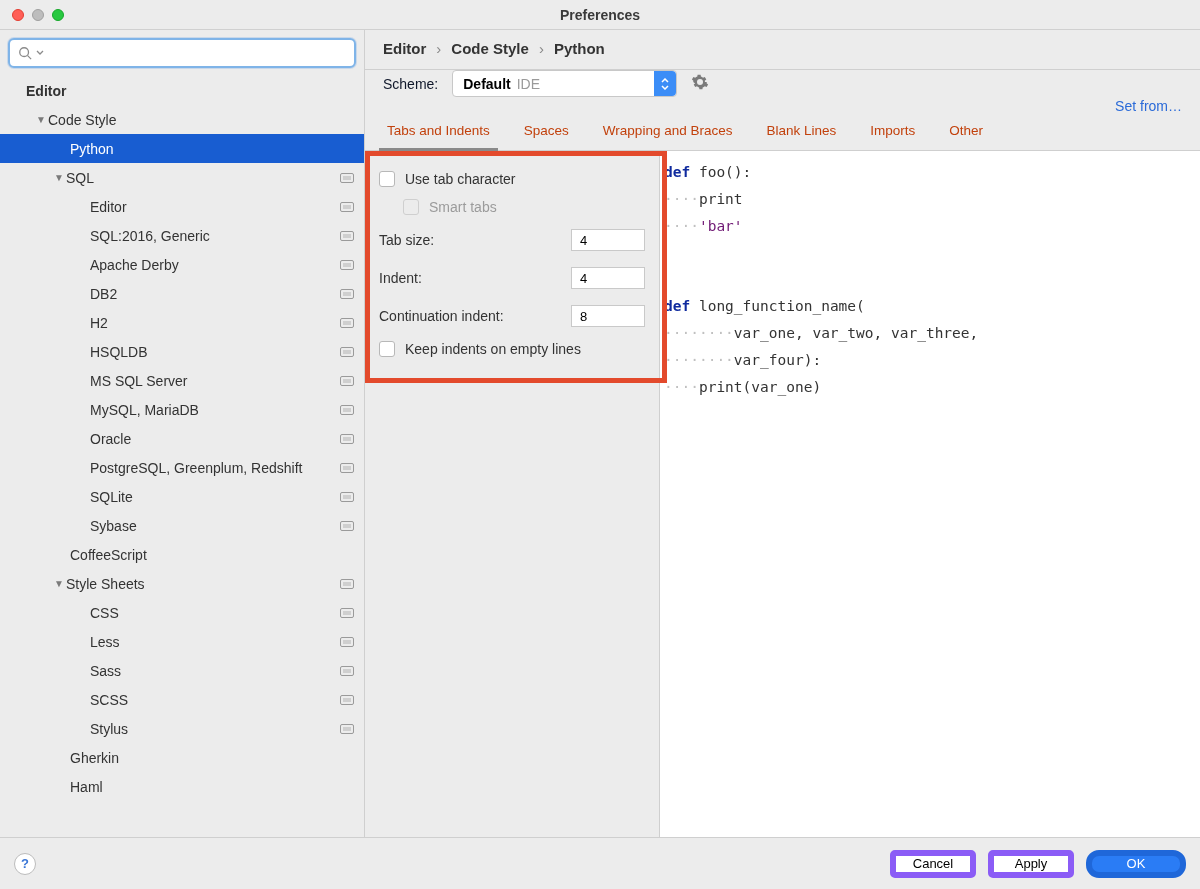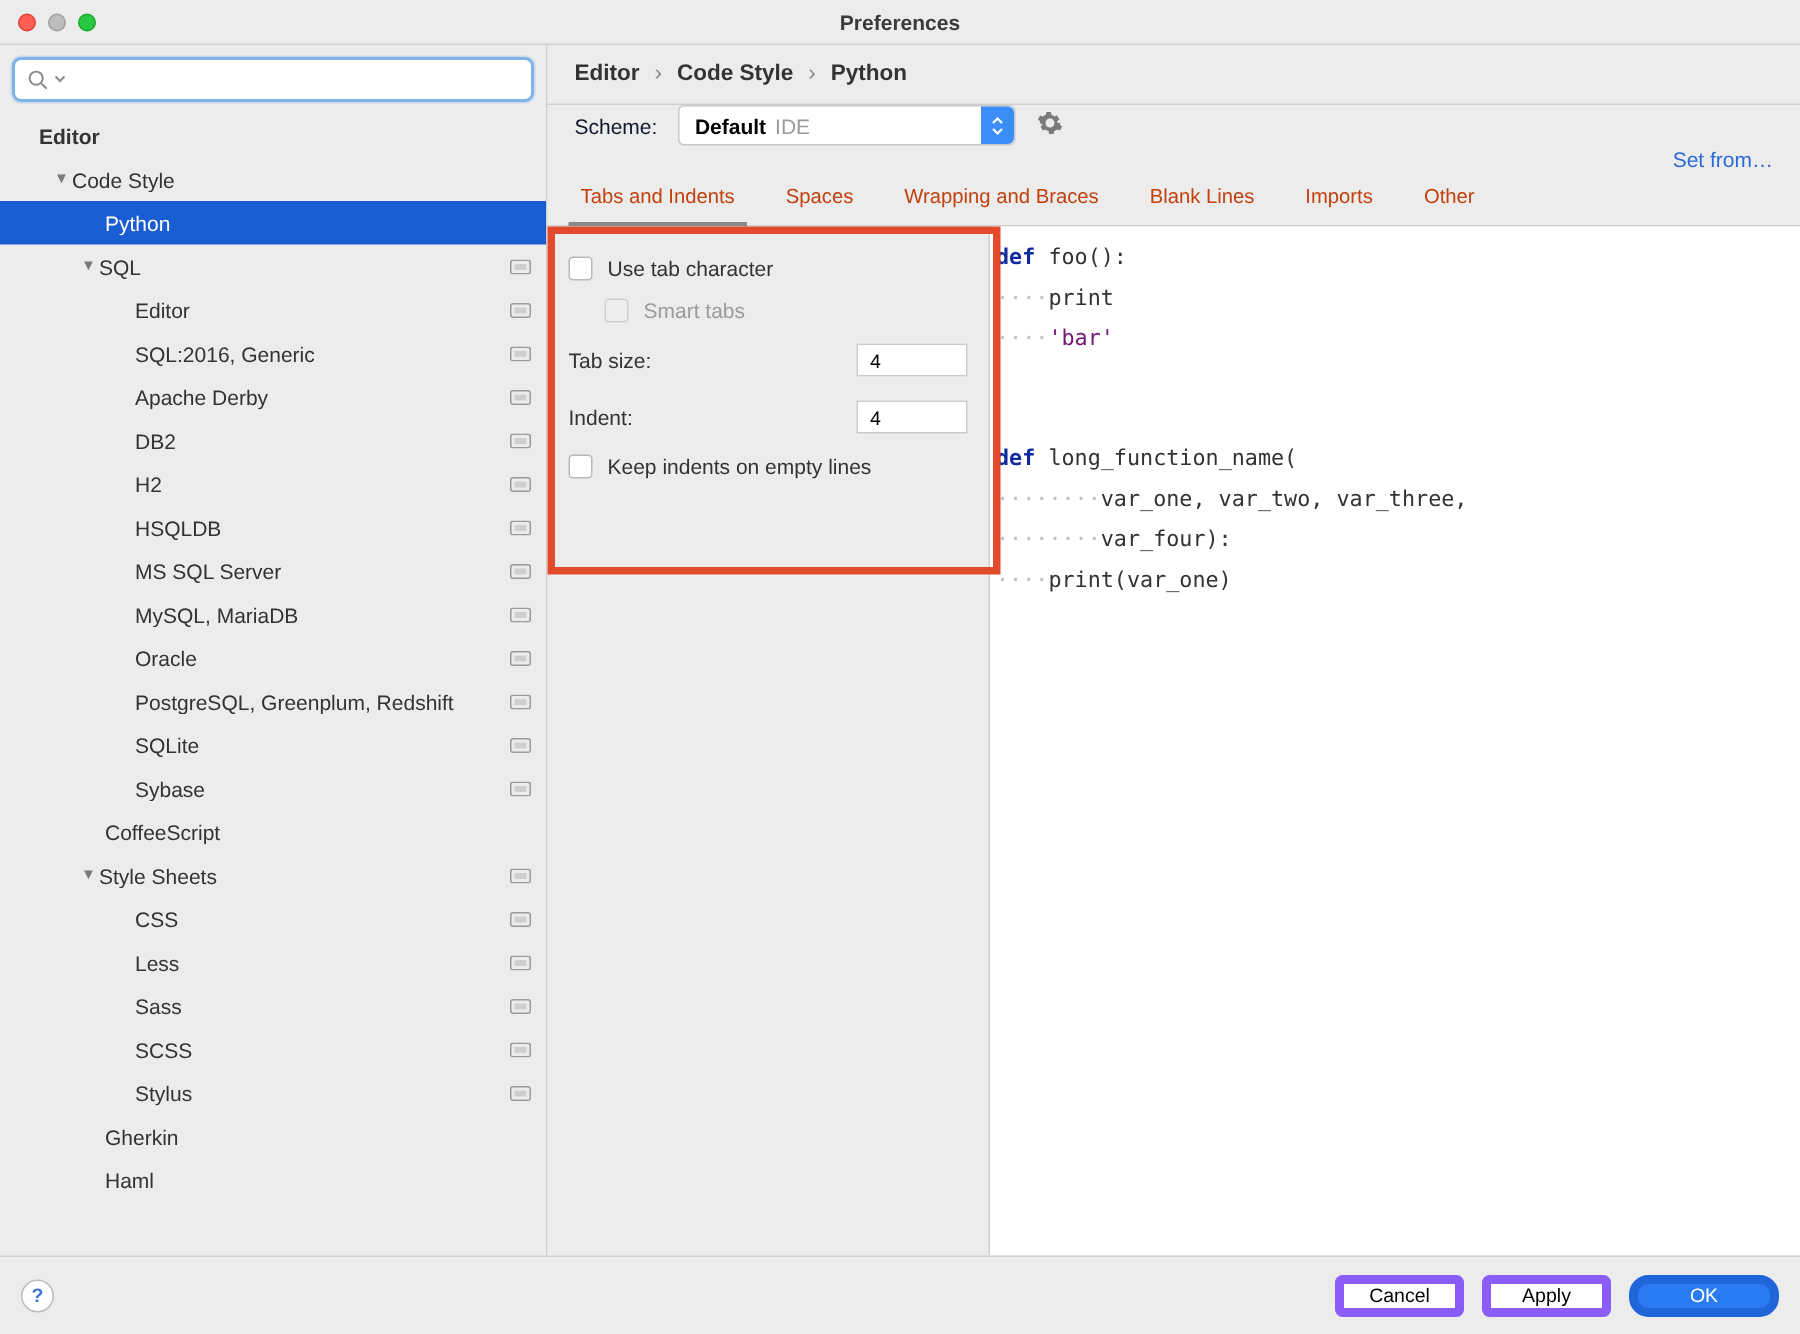--- a/index.html
+++ b/index.html
@@ -595,20 +595,24 @@
             <span>Smart tabs</span>
           </div>
           <div class="numrow">
             <span>Tab size:</span>
             <input type="text" value="4" style="">
           </div>
           <div class="numrow">
             <span>Indent:</span>
             <input type="text" value="4" style="">
           </div>
+          <div class="numrow">
+            <span>Continuation indent:</span>
+            <input type="text" value="8" style="">
+          </div>
           <div class="cbrow">
             <span class="cb"></span>
             <span>Keep indents on empty lines</span>
           </div>
         </div>
       </div>
 
       <div class="preview" id="preview"><span class="kw">def</span> foo():
 <span class="dots">····</span>print
 <span class="dots">····</span><span class="str">'bar'</span>

